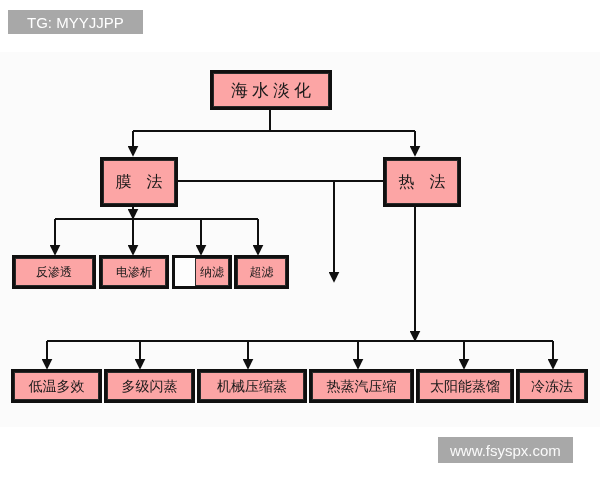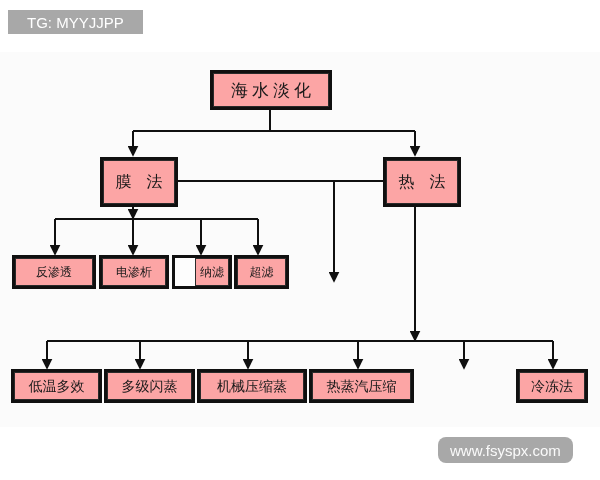--- a/index.html
+++ b/index.html
@@ -97,21 +97,20 @@
     padding: 0 19px;
     font-size: 15px;
   }
   #wm-bottom {
     left: 438px;
     top: 437px;
     height: 26px;
     padding: 0 12px;
     font-size: 15px;
     color: #fafafa;
-    border-radius: 8px;
   }
 </style>
 </head>
 <body>
 
 <div id="stage">
 
   <div id="panel"></div>
 
   <svg id="svg-layer" viewBox="0 0 600 480" xmlns="http://www.w3.org/2000/svg">
@@ -194,20 +193,23 @@
   </div>
 
   <div class="node leaf" style="left:197px; top:369px; width:110px; height:34px;">
     <div class="inner">机械压缩蒸</div>
   </div>
 
   <div class="node leaf" style="left:309px; top:369px; width:105px; height:34px;">
     <div class="inner">热蒸汽压缩</div>
   </div>
 
+  <div class="node leaf" style="left:416px; top:369px; width:98px; height:34px;">
+    <div class="inner">太阳能蒸馏</div>
+  </div>
 
   <div class="node leaf" style="left:516px; top:369px; width:72px; height:34px;">
     <div class="inner">冷冻法</div>
   </div>
 
   <div id="wm-top" class="watermark">TG: MYYJJPP</div>
 
   <div id="wm-bottom" class="watermark">www.fsyspx.com</div>
 
 </div>

